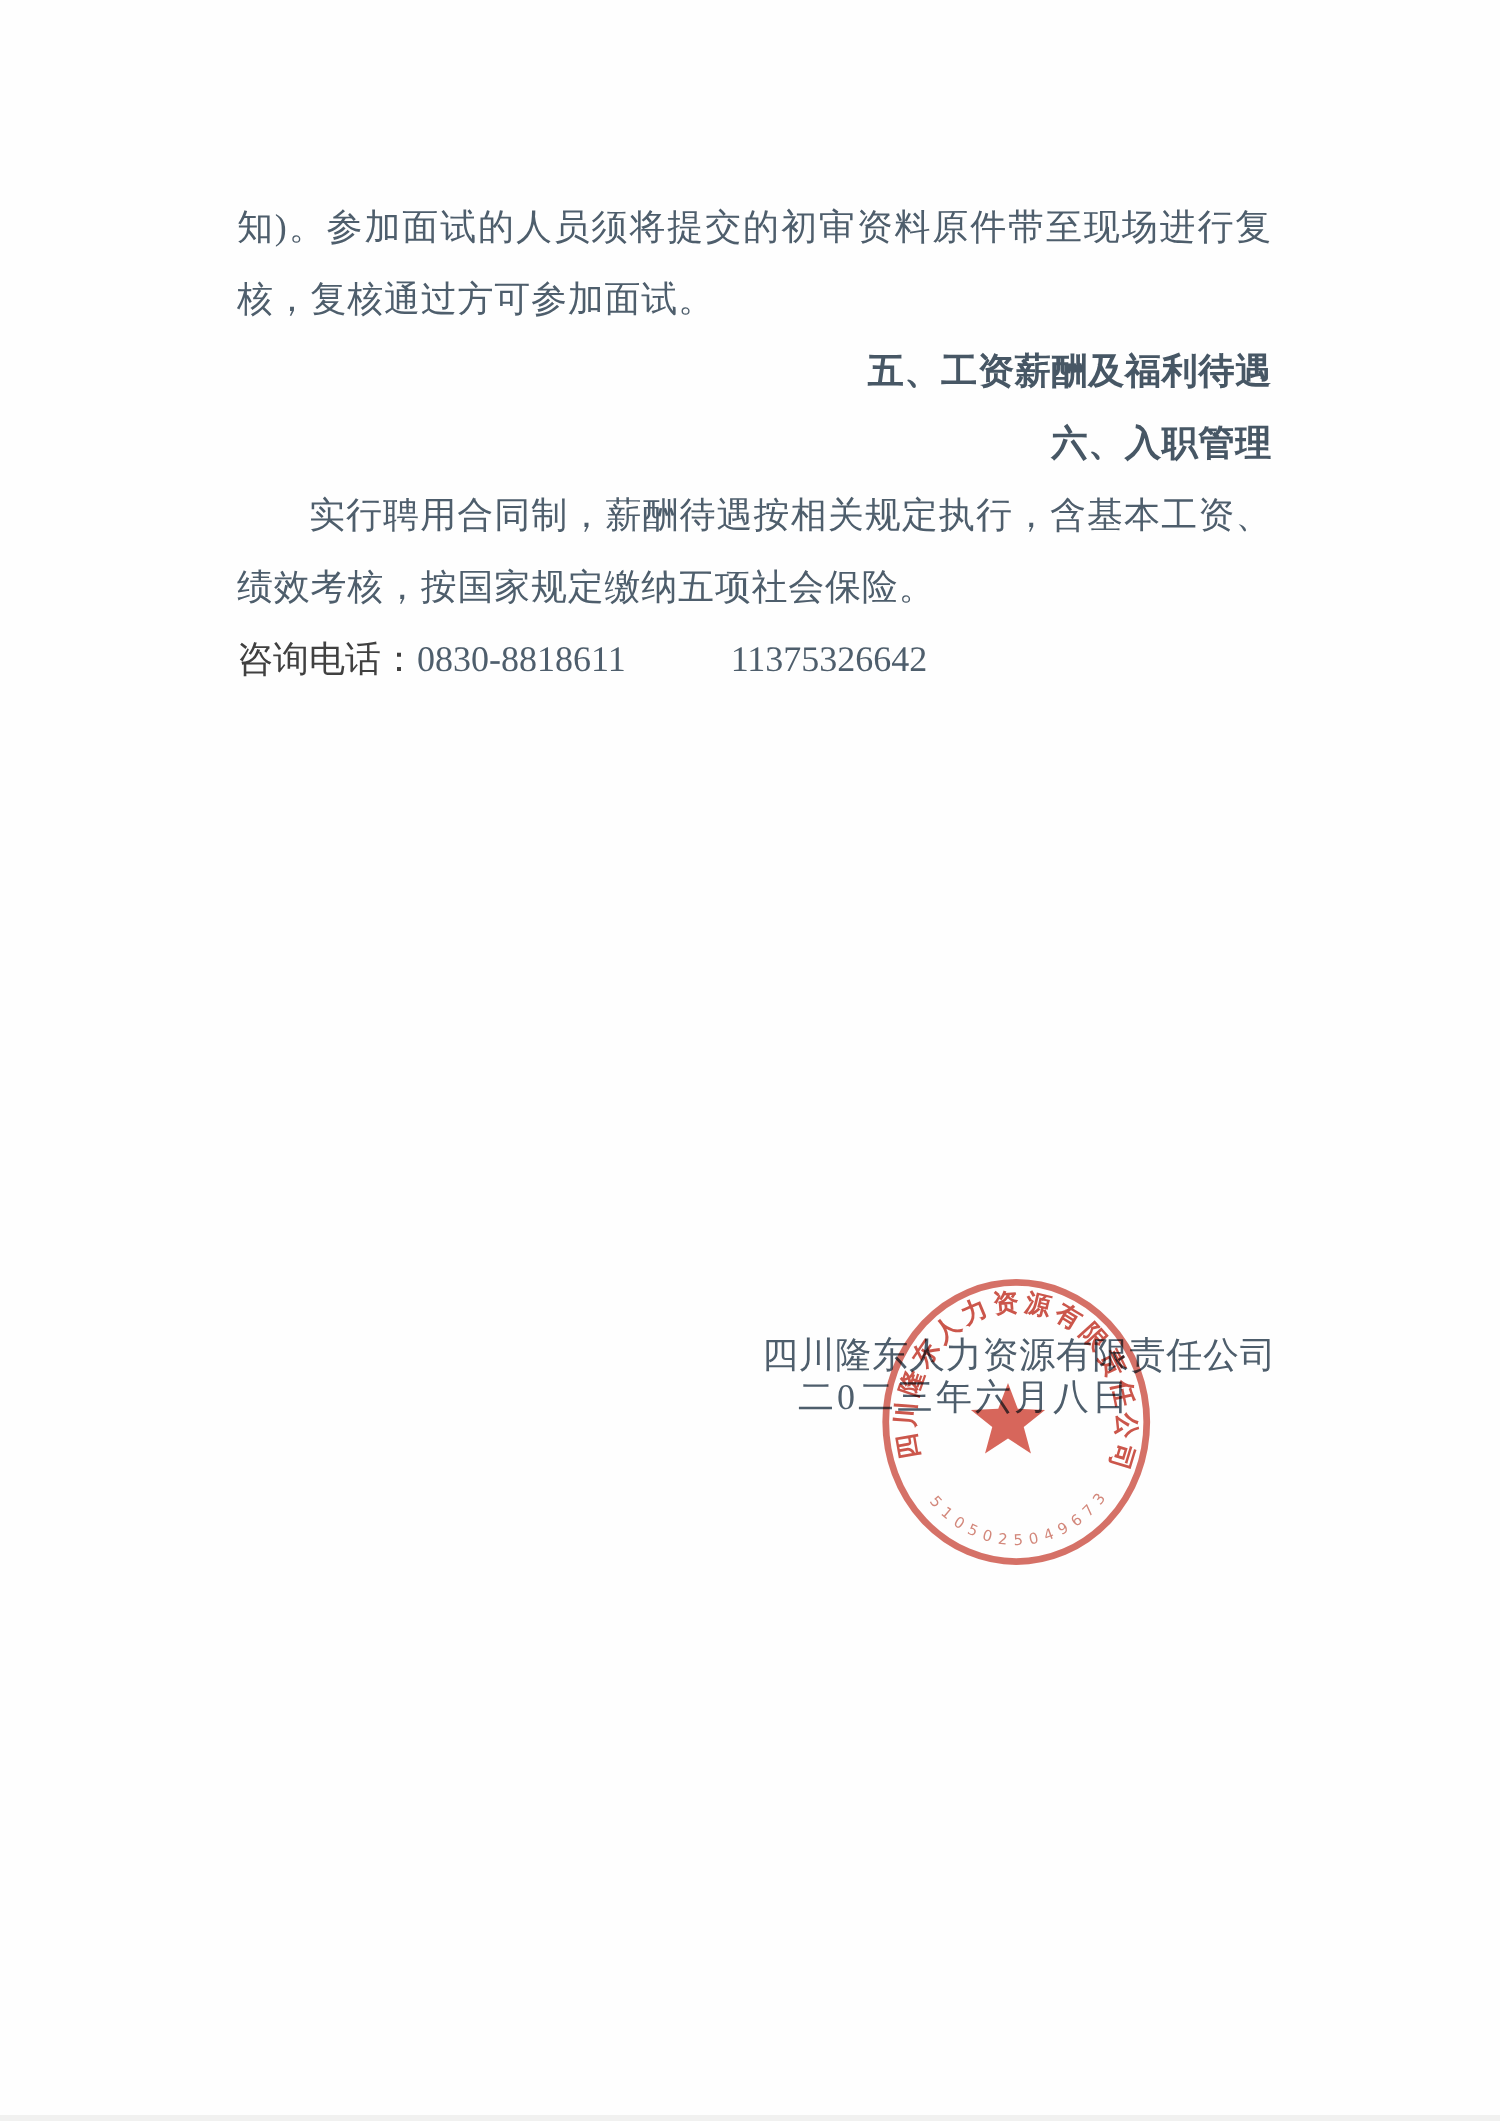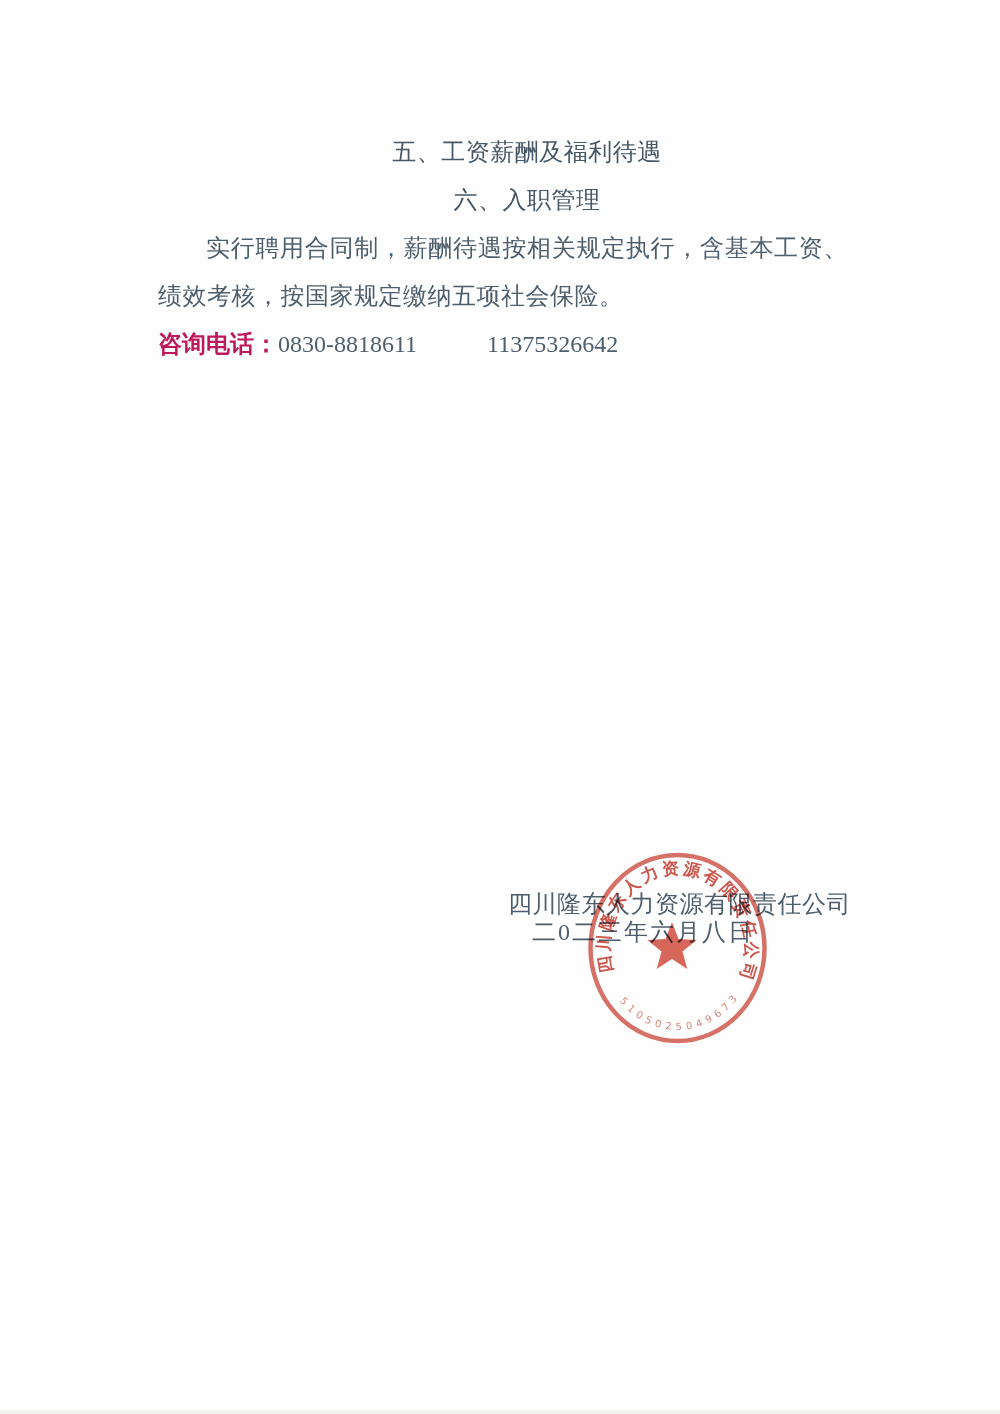--- a/index.html
+++ b/index.html
@@ -21,23 +21,23 @@
     font-size: 24px;
     line-height: 48px;
   }
   .para {
     margin: 0;
     text-align: justify;
     text-justify: inter-ideograph;
     letter-spacing: 0.5px;
   }
   .para.indent { text-indent: 2em; }
-  .para.bold { font-weight: normal; color: #475765; text-align: center; }
+  .para.bold { font-weight: bold; color: #475765; text-align: right; }
   .contact-line { margin: 0; line-height: 48px; }
-  .contact-label { font-weight: bold; color: #be185d; }
+  .contact-label { font-weight: normal; color: #404040; }
   .gap-lg { display: inline-block; width: 70px; }
   .gap-sm { display: inline-block; width: 44px; }
   .sig-company {
     position: absolute;
     left: 508px;
     top: 884px;
     font-size: 24px;
     line-height: 40px;
     letter-spacing: 0.5px;
     white-space: nowrap;
@@ -81,20 +81,21 @@
     height: 4px;
     background: #f1f1f0;
   }
 </style>
 </head>
 <body>
 
 <div class="page">
 
   <div class="content">
+    <p class="para">知)。参加面试的人员须将提交的初审资料原件带至现场进行复核，复核通过方可参加面试。</p>
     <p class="para indent bold">五、工资薪酬及福利待遇</p>
     <p class="para indent bold">六、入职管理</p>
     <p class="para indent">实行聘用合同制，薪酬待遇按相关规定执行，含基本工资、绩效考核，按国家规定缴纳五项社会保险。</p>
 
     <p class="contact-line"><span class="contact-label">咨询电话：</span><span>0830-8818611</span><span class="gap-lg"></span><span>11375326642</span></p>
 
   </div>
 
   <div class="sig-company">四川隆东人力资源有限责任公司</div>
   <div class="sig-date">二0二三年六月八日</div>

